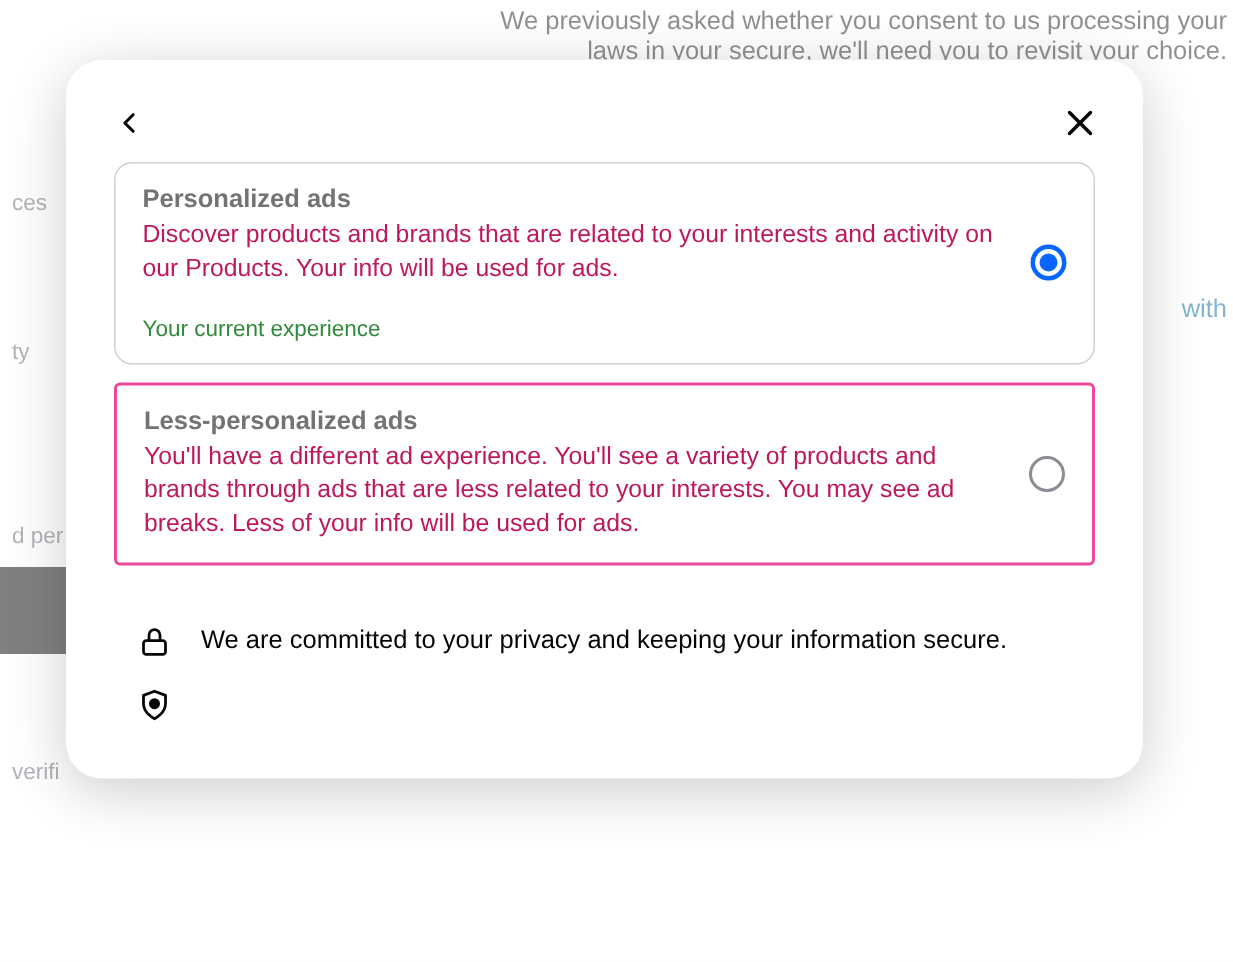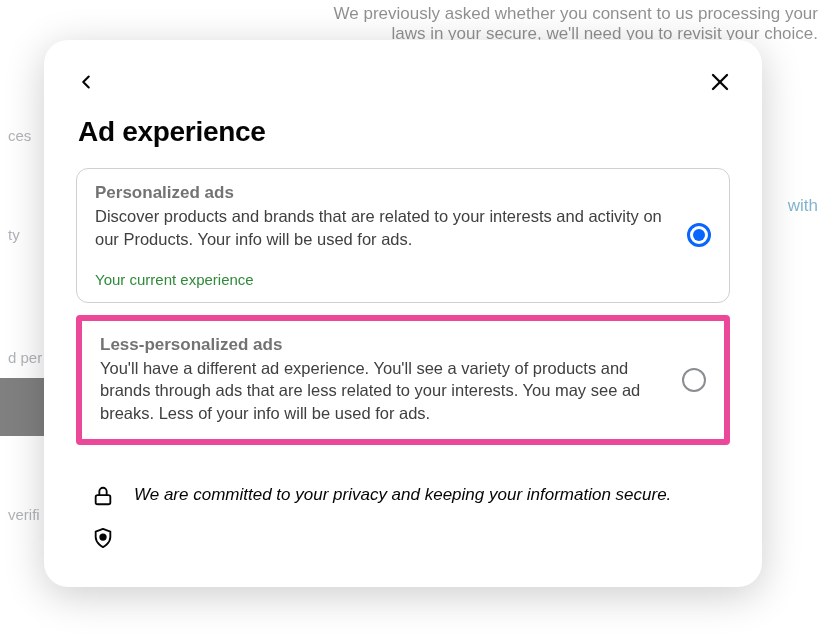--- a/index.html
+++ b/index.html
@@ -88,36 +88,36 @@
       border: 1px solid #ced0d4;
       border-radius: 12px;
       margin: 0 16px 12px 16px;
       padding: 14px 18px 14px 18px;
       display: flex;
       align-items: center;
       gap: 16px;
       cursor: pointer;
     }
     .option-card.highlighted {
-      border: 6px solid #ec4899;
+      border: 2px solid #ec4899;
       border-radius: 4px;
       justify-content: flex-end;
     }
     .option-text {
       flex: 1;
     }
     .option-title {
       font-size: 17px;
       font-weight: 600;
       color: #737373;
       margin-bottom: 2px;
     }
     .option-desc {
       font-size: 16.5px;
-      color: #404040;
+      color: #be185d;
       line-height: 1.38;
     }
     .option-badge {
       font-size: 15px;
       color: #2f8a3a;
       margin-top: 20px;
     }
     .radio {
       width: 24px;
       height: 24px;
@@ -149,21 +149,20 @@
     .info-icon {
       width: 22px;
       height: 22px;
       flex-shrink: 0;
       margin-top: 2px;
     }
     .info-text {
       font-size: 17px;
       color: #050505;
       line-height: 1.4;
-      font-style: italic;
     }
     .info-link {
       color: #0064d1;
       font-weight: 600;
       text-decoration: none;
       cursor: pointer;
     }
   </style>
 </head>
 <body>
@@ -197,21 +196,20 @@
         </svg>
     </div>
     <div class="close-btn">
       <svg width="24" height="24" viewBox="0 0 24 24" fill="none" stroke="#050505" stroke-width="2.3" stroke-linecap="round">
           <line x1="5" y1="5" x2="19" y2="19"></line>
           <line x1="19" y1="5" x2="5" y2="19"></line>
         </svg>
     </div>
   </div>
 
-  <h1 class="modal-title">Ad experience</h1>
 
   <div class="option-card">
     <div class="option-text">
       <div class="option-title">Personalized ads</div>
       <div class="option-desc">Discover products and brands that are related to your interests and activity on our Products. Your info will be used for ads.</div>
       <div class="option-badge">Your current experience</div>
     </div>
     <div class="radio selected"></div>
   </div>
 

